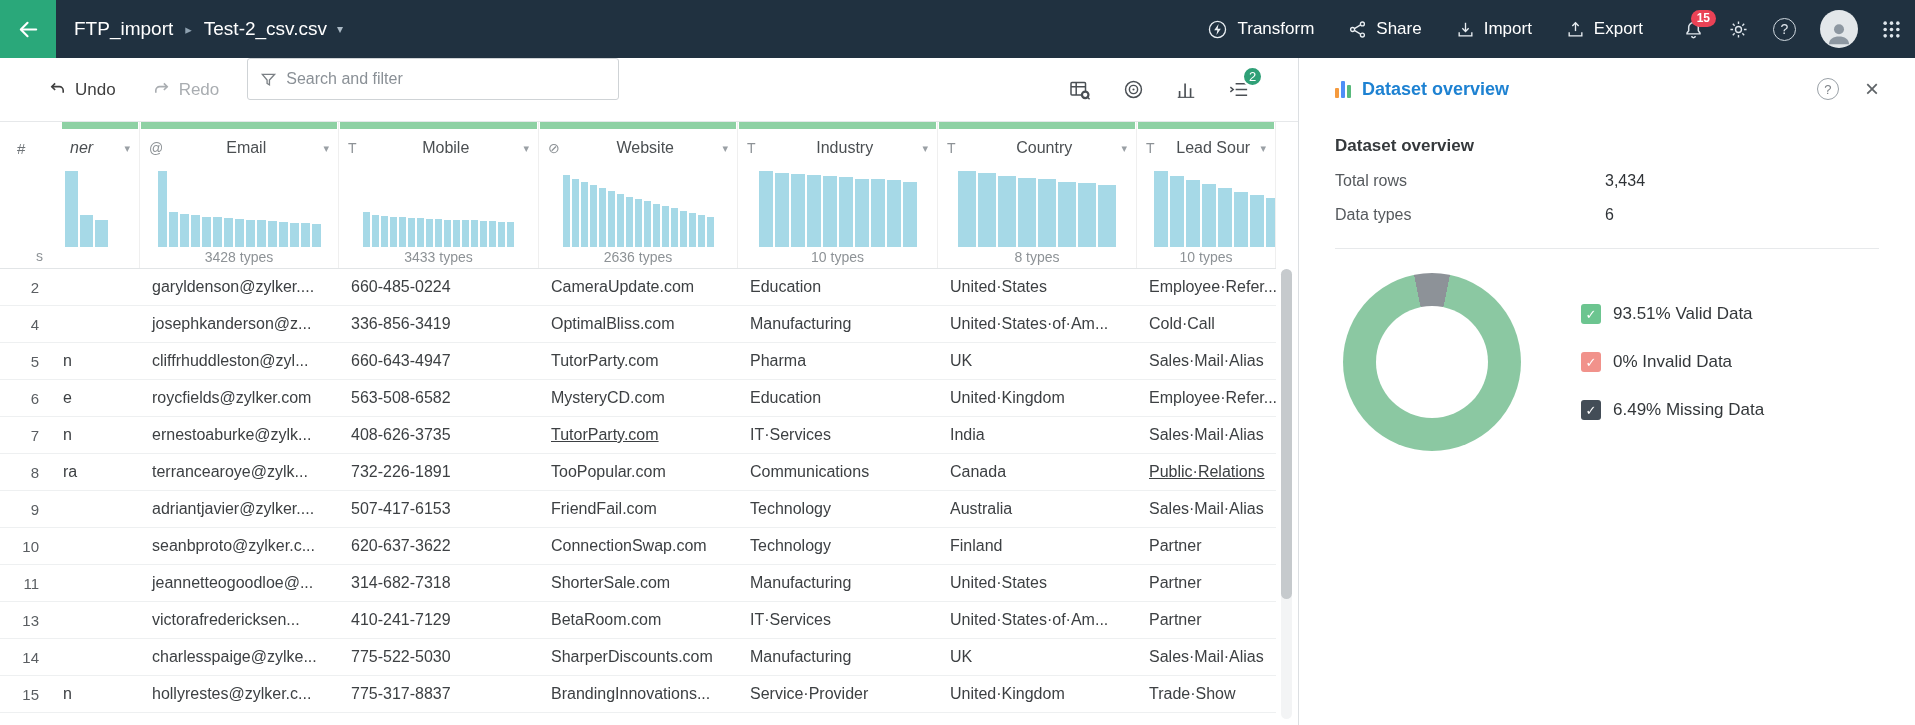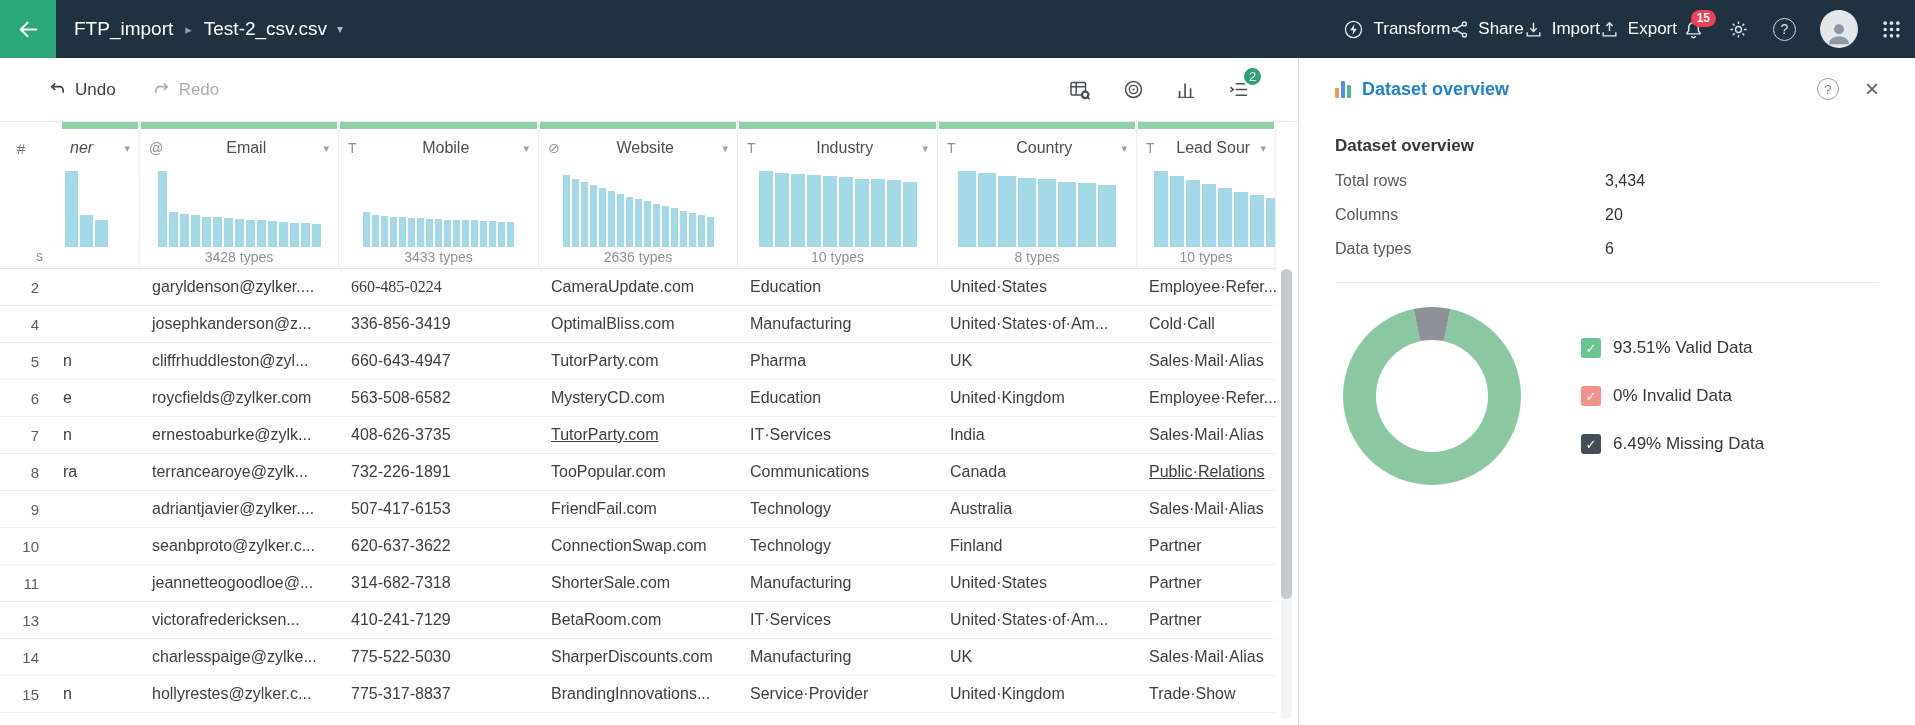--- a/index.html
+++ b/index.html
@@ -7,21 +7,21 @@
               font-family:"Liberation Sans", sans-serif; }
 
   
   .topbar { position:absolute; top:0; left:0; width:1915px; height:58px;
             background:#203140; display:flex; align-items:center; color:#fff; }
   .back-btn { width:56px; height:58px; background:#2aa87a; display:flex;
               align-items:center; justify-content:center; cursor:pointer; flex:none; }
   .breadcrumb { display:flex; align-items:center; gap:12px; margin-left:18px; font-size:19px; }
   .crumb-sep { color:#8fa2b1; font-size:13px; }
   .crumb-caret { color:#aab9c5; font-size:12px; margin-left:-2px; cursor:pointer; }
-  .topbar-right { margin-left:auto; display:flex; align-items:center; padding-right:14px; }
+  .topbar-right { margin-left:auto; display:flex; align-items:center; gap:34px; padding-right:14px; }
   .tb-action { display:flex; align-items:center; gap:9px; font-size:17px; cursor:pointer; color:#fff; }
   .tb-action .ic { display:flex; color:#e9eef2; }
   .icon-cluster { display:flex; align-items:center; gap:24px; margin-left:6px; color:#dfe6ec; }
   .icon-cluster > * { cursor:pointer; display:flex; align-items:center; }
   .bell-wrap { position:relative; }
   .badge-red { position:absolute; top:-9px; right:-12px; background:#ea4256; color:#fff;
                font-size:12px; font-weight:bold; padding:1px 6px; border-radius:9px; line-height:15px; }
   .help-circ { width:23px; height:23px; border:1.6px solid #cfd8df; border-radius:50%;
                font-size:14px; color:#dfe6ec; display:flex; align-items:center; justify-content:center; }
   .avatar { width:38px; height:38px; border-radius:50%; background:#e3e7ea; overflow:hidden;
@@ -222,20 +222,28 @@
     </button>
     <button class="tbtn disabled">
       <span style="display:flex">
         <svg width="19" height="19" viewBox="0 0 20 20" fill="none" stroke="currentColor" stroke-width="1.7">
             <path d="M12.5 3.5L16 7l-3.5 3.5"></path>
             <path d="M16 7H8a4 4 0 0 0-4 4v2.5"></path>
           </svg>
       </span>
       <span>Redo</span>
     </button>
+    <div class="searchbox">
+      <span style="display:flex">
+        <svg width="17" height="17" viewBox="0 0 18 18" fill="none" stroke="currentColor" stroke-width="1.4">
+            <path d="M2.5 3.5h13L10 9.6v5l-2.5-1.4V9.6z"></path>
+          </svg>
+      </span>
+      <input type="text" placeholder="Search and filter" style="">
+    </div>
     <div class="tool-icons">
       <span>
         <svg width="24" height="24" viewBox="0 0 24 24" fill="none" stroke="currentColor" stroke-width="1.5">
             <rect x="3" y="4.5" width="14.5" height="12.5" rx="1"></rect>
             <path d="M3 8.7h14.5M8.2 4.5v12.5"></path>
             <circle cx="17.2" cy="16.8" r="3.6" fill="#fff"></circle>
             <circle cx="17.2" cy="16.8" r="2.9"></circle>
             <path d="M19.6 19.2l2 2"></path>
           </svg>
       </span>
@@ -424,21 +432,21 @@
             <span class="bar" style="width: 14px; height: 49px;"></span>
           </div>
           <div class="types">10 types</div>
         </div>
       </div>
     <div class="tbody">
         <div class="trow">
           <div class="cell index" style="width: 61px;">2</div>
           <div class="cell frag" style="width: 79px;"></div>
           <div class="cell" style="width: 199px;">garyldenson@zylker....</div>
-          <div class="cell" style="width: 200px; font-family: Liberation Serif, serif;">660-485-0224</div>
+          <div class="cell" style="width: 200px;">660-485-0224</div>
           <div class="cell" style="width: 199px;">CameraUpdate.com</div>
           <div class="cell" style="width: 200px;">Education</div>
           <div class="cell" style="width: 199px;">United·States</div>
           <div class="cell" style="width: 139px;">Employee·Refer...</div>
         </div>
         <div class="trow">
           <div class="cell index" style="width: 61px;">4</div>
           <div class="cell frag" style="width: 79px;"></div>
           <div class="cell" style="width: 199px;">josephkanderson@z...</div>
           <div class="cell" style="width: 200px;">336-856-3419</div>
@@ -571,24 +579,20 @@
     </span>
   </div>
 
   <div class="section-heading">Dataset overview</div>
 
   <div class="kv">
     <span class="k">Total rows</span>
     <span class="v">3,434</span>
   </div>
   <div class="kv">
-    <span class="k">Columns</span>
-    <span class="v">20</span>
-  </div>
-  <div class="kv">
     <span class="k">Data types</span>
     <span class="v">6</span>
   </div>
 
   <div class="divider"></div>
 
 
   <div class="quality-body">
     <div class="donut" style="background: conic-gradient(from -11.682deg, rgb(141, 146, 152) 0deg, rgb(141, 146, 152) 23.364deg, rgb(139, 200, 162) 23.364deg, rgb(139, 200, 162) 360deg);"></div>
     <div class="legend">

